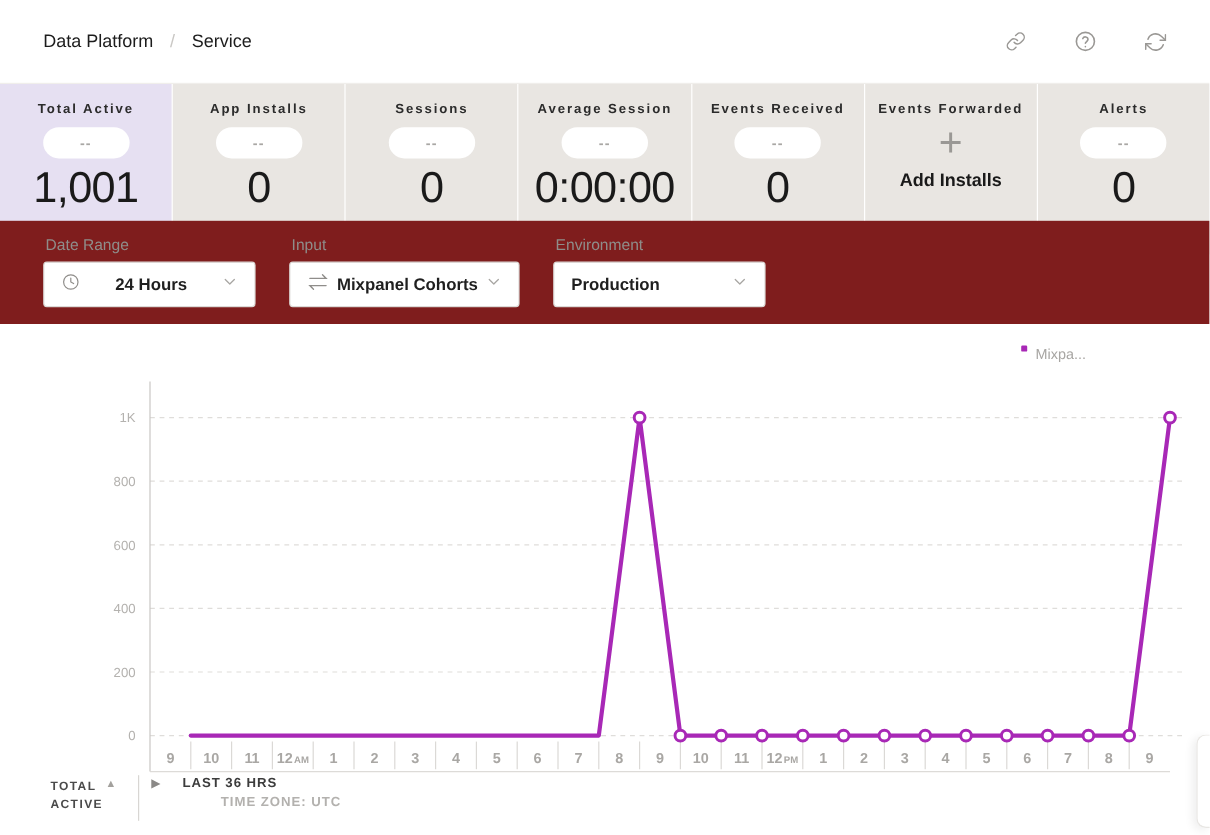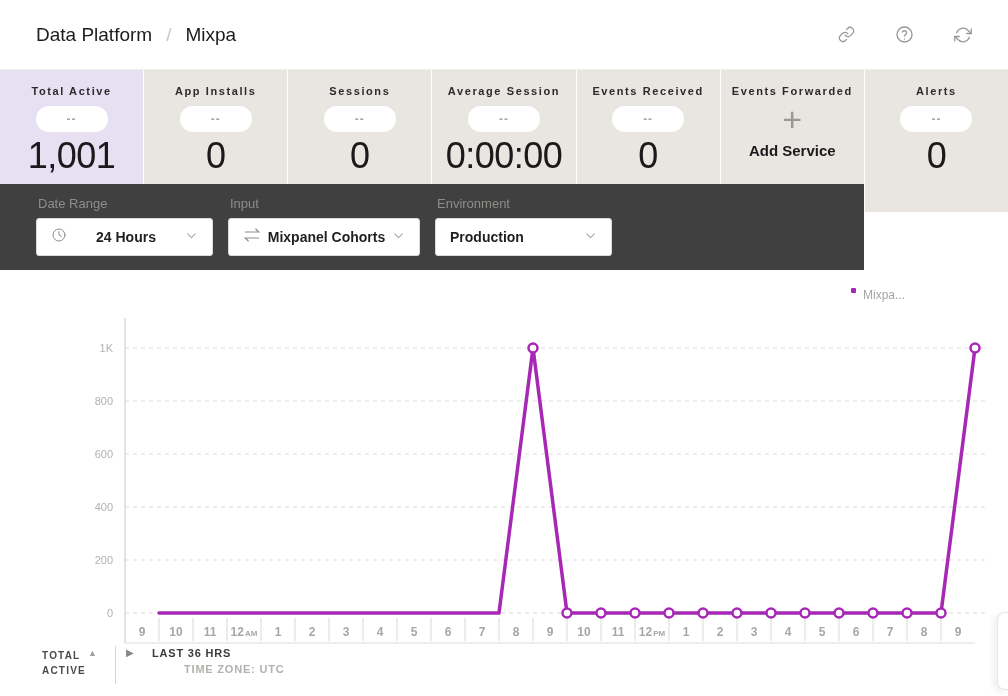--- a/index.html
+++ b/index.html
@@ -2,40 +2,40 @@
 <html><head>
 <meta charset="utf-8">
 <style>
   * { margin:0; padding:0; box-sizing:border-box; }
   body { font-family:"Liberation Sans", sans-serif; background:#fff; }
   .app { position:relative; width:1008px; height:696px; overflow:hidden; background:#fff; }
 
   
   .header { position:absolute; top:0; left:0; width:1008px; height:70px; background:#fff;
             display:flex; align-items:center; border-bottom:1px solid #f0eeeb; }
-  .breadcrumb { display:flex; align-items:center; margin-left:36px; font-size:19px; color:#1c1c1c; }
+  .breadcrumb { display:flex; align-items:center; margin-left:36px; font-size:15px; color:#1c1c1c; }
   .crumb-sep { color:#c9c7c4; margin:0 14px; font-weight:300; }
   .header-icons { margin-left:auto; margin-right:36px; display:flex; gap:40px; align-items:center; }
   .hicon { cursor:pointer; display:flex; align-items:center; }
   .hicon svg { stroke:#9a9895; fill:none; stroke-width:1.7; stroke-linecap:round; stroke-linejoin:round; }
 
   
   .stats { position:absolute; top:70px; left:0; width:1008px; height:142px; display:flex; gap:1px; background:#fff; }
   .card { flex:1 1 0; background:#e9e6e2; text-align:center; padding-top:15px; cursor:pointer; }
   .card.selected { background:#e6e0f2; }
   .card-title { font-size:11px; font-weight:700; letter-spacing:1.6px; color:#2b2b2b; }
   .card-pill { width:72px; height:26px; margin:9px auto 0; background:#fff; border-radius:14px;
                color:#a9a7a4; font-size:12px; font-weight:700; letter-spacing:1px; line-height:26px; }
   .card-value { margin-top:3px; font-size:36px; color:#1a1a1a; letter-spacing:-0.5px; }
   .card-plus { margin:4px auto 0; font-size:34px; font-weight:200; color:#9a9895; line-height:36px; }
   .card-action { margin-top:5px; font-size:15px; font-weight:700; color:#1a1a1a; }
 
   
-  .filters { position:absolute; top:184px; left:0; width:864px; height:86px; background:#404040;
-             display:flex; gap:15px; padding:12px 0 0 36px; }
+  .filters { position:absolute; top:184px; left:0; width:1008px; height:86px; background:#7f1d1d;
+             display:flex; gap:28px; padding:12px 0 0 36px; }
   .fgroup { display:flex; flex-direction:column; }
   .flabel { font-size:13px; color:#8f8d8a; margin-bottom:7px; margin-left:2px; }
   .fbox { height:38px; background:#fff; border:1px solid #dcdad7; border-radius:3px;
           display:flex; align-items:center; padding:0 14px; cursor:pointer; justify-content:space-between; }
   .fbox .fvalue { font-size:14px; font-weight:700; color:#1f1f1f; }
   .ficon svg { stroke:#8f8d8a; fill:none; stroke-width:1.5; stroke-linecap:round; }
   .chev svg { stroke:#a9a7a4; fill:none; stroke-width:2; stroke-linecap:round; stroke-linejoin:round; }
   .w177 { width:177px; } .w192 { width:192px; }
 
   
@@ -65,21 +65,21 @@
 </style>
 </head>
 <body>
 
 <div class="app">
 
   <div class="header">
     <div class="breadcrumb">
       <span>Data Platform</span>
       <span class="crumb-sep">/</span>
-      <span>Mixpa</span>
+      <span>Service</span>
     </div>
     <div class="header-icons">
       <span class="hicon">
         <svg width="17" height="17" viewBox="0 0 24 24">
             <path d="M10 13a5 5 0 0 0 7.54.54l3-3a5 5 0 0 0-7.07-7.07l-1.72 1.71"></path>
             <path d="M14 11a5 5 0 0 0-7.54-.54l-3 3a5 5 0 0 0 7.07 7.07l1.71-1.71"></path>
           </svg>
       </span>
       <span class="hicon">
         <svg width="19" height="19" viewBox="0 0 24 24">
@@ -120,21 +120,21 @@
       <div class="card-value">0:00:00</div>
     </div>
     <div class="card">
       <div class="card-title">Events Received</div>
       <div class="card-pill">--</div>
       <div class="card-value">0</div>
     </div>
     <div class="card">
       <div class="card-title">Events Forwarded</div>
       <div class="card-plus">+</div>
-      <div class="card-action">Add Service</div>
+      <div class="card-action">Add Installs</div>
     </div>
     <div class="card">
       <div class="card-title">Alerts</div>
       <div class="card-pill">--</div>
       <div class="card-value">0</div>
     </div>
   </div>
 
   <div class="filters">
     <div class="fgroup">

